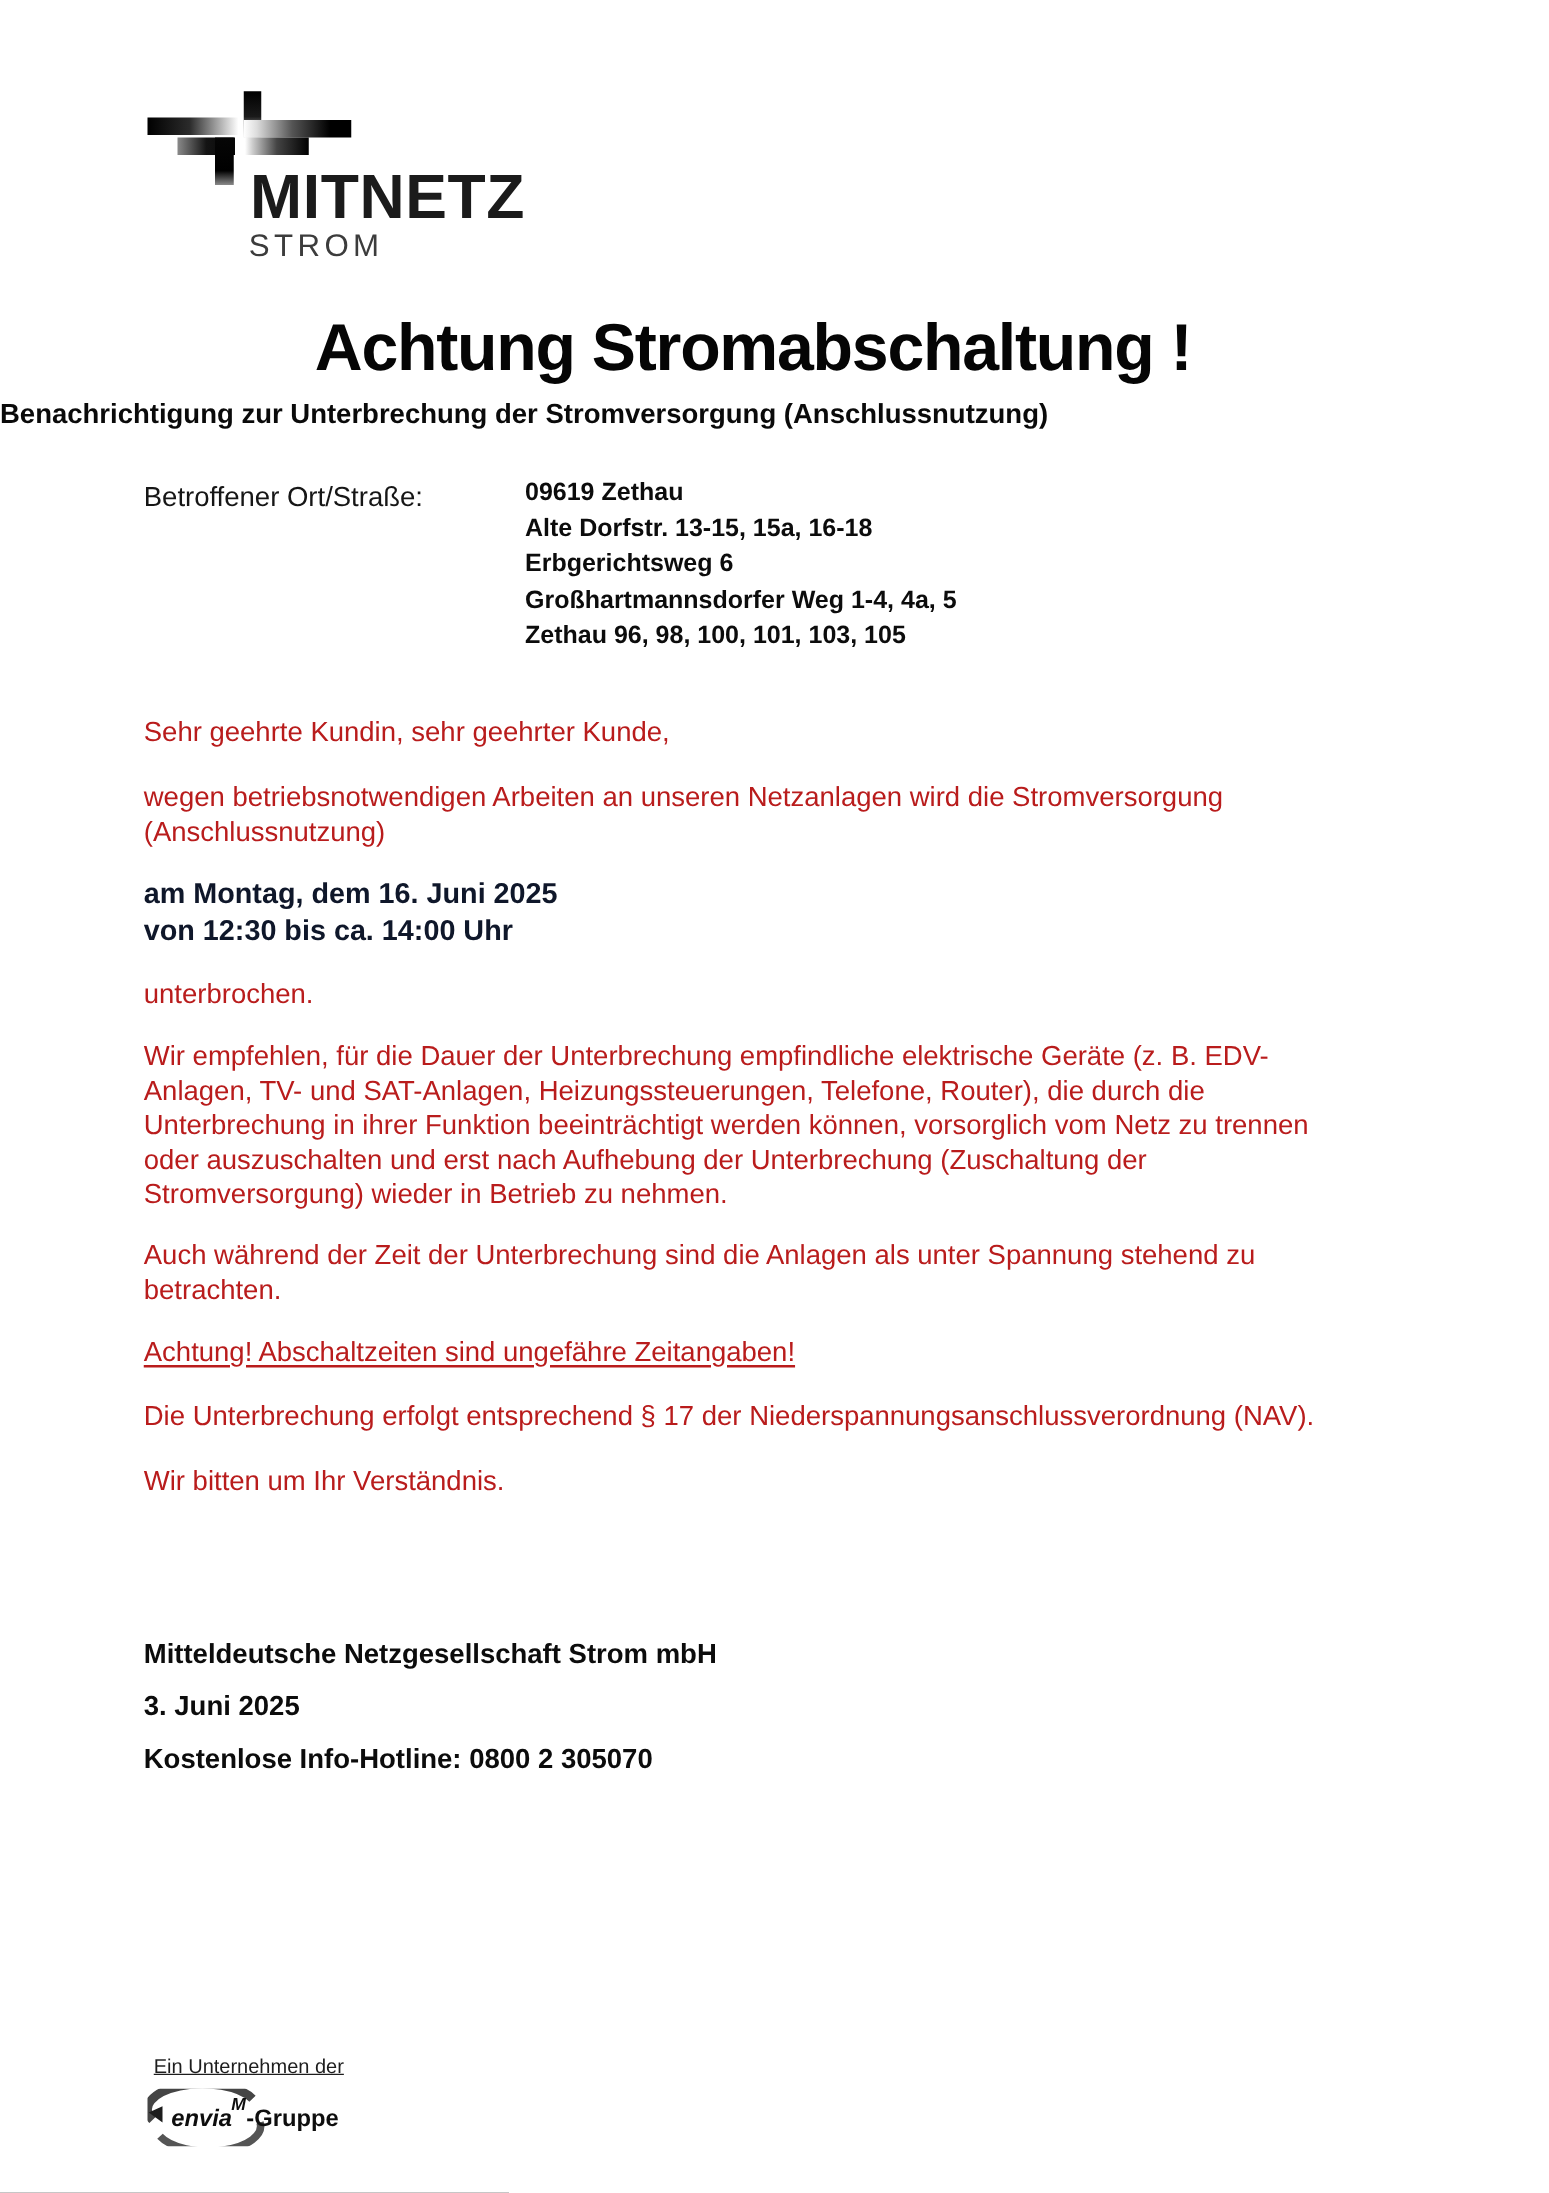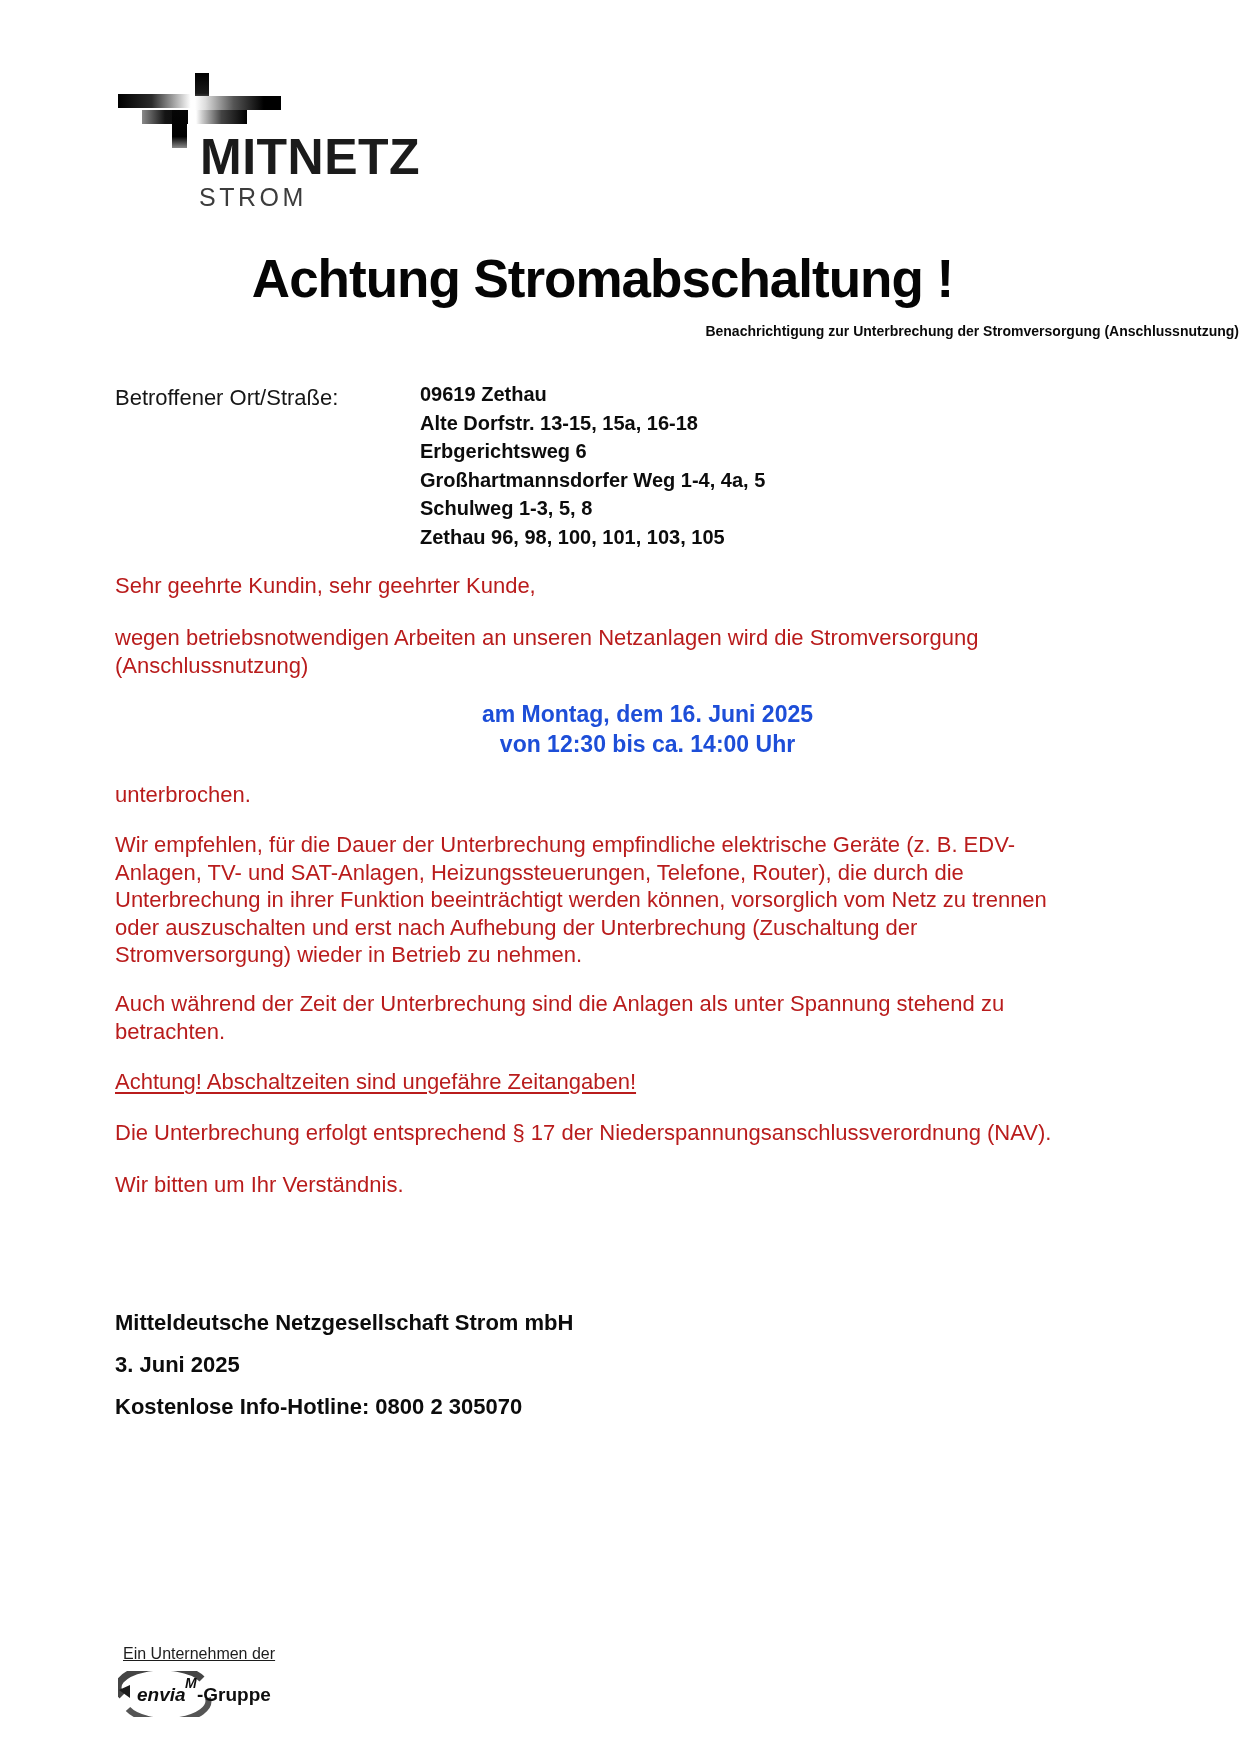--- a/index.html
+++ b/index.html
@@ -28,22 +28,22 @@
 
   
   .doc-title{
     left:0;top:251px;width:1205px;
     text-align:center;
     font-size:53px;font-weight:bold;line-height:56px;
     letter-spacing:-1px;color:#050505;white-space:nowrap;
   }
   .doc-subtitle{
     left:0;top:318px;width:1239px;
-    text-align:right;
-    font-size:14px;font-weight:bold;line-height:26px;
+    text-align:left;
+    font-size:22px;font-weight:bold;line-height:26px;
     color:#0a0a0a;white-space:nowrap;
   }
 
   
   .affected-label{
     left:115px;top:385px;
     font-size:22px;line-height:26px;color:#161616;white-space:nowrap;
   }
   .affected-lines{
     left:420px;top:380px;
@@ -52,23 +52,22 @@
   }
 
   
   .para{
     left:115px;width:950px;
     font-size:22px;line-height:27.5px;color:#b91c1c;
   }
   .oneline{white-space:nowrap;}
   .outage{
     left:115px;top:700px;width:1065px;
-    text-align:center;
     font-size:23px;font-weight:bold;line-height:29.5px;
-    color:#1d4ed8;
+    color:#0f172a;
   }
   .warning{text-decoration:underline;text-underline-offset:3px;}
 
   
   .signature{
     left:115px;top:1254px;
     font-size:22px;font-weight:bold;line-height:42px;
     color:#0c0c0c;white-space:nowrap;margin-top:48px;
   }
 
@@ -130,21 +129,20 @@
 
   <div class="abs doc-title">Achtung Stromabschaltung !</div>
   <div class="abs doc-subtitle">Benachrichtigung zur Unterbrechung der Stromversorgung (Anschlussnutzung)</div>
 
   <div class="abs affected-label">Betroffener Ort/Straße:</div>
   <div class="abs affected-lines">
     <div>09619 Zethau</div>
     <div>Alte Dorfstr. 13-15, 15a, 16-18</div>
     <div>Erbgerichtsweg 6</div>
     <div>Großhartmannsdorfer Weg 1-4, 4a, 5</div>
-    <div>Schulweg 1-3, 5, 8</div>
     <div>Zethau 96, 98, 100, 101, 103, 105</div>
   </div>
 
   <div class="abs para oneline" style="top:572px">Sehr geehrte Kundin, sehr geehrter Kunde,</div>
 
   <div class="abs para" style="top:624px">wegen betriebsnotwendigen Arbeiten an unseren Netzanlagen wird die Stromversorgung (Anschlussnutzung)</div>
 
   <div class="abs outage">
     <div>am Montag, dem 16. Juni 2025</div>
     <div>von 12:30 bis ca. 14:00 Uhr</div>

